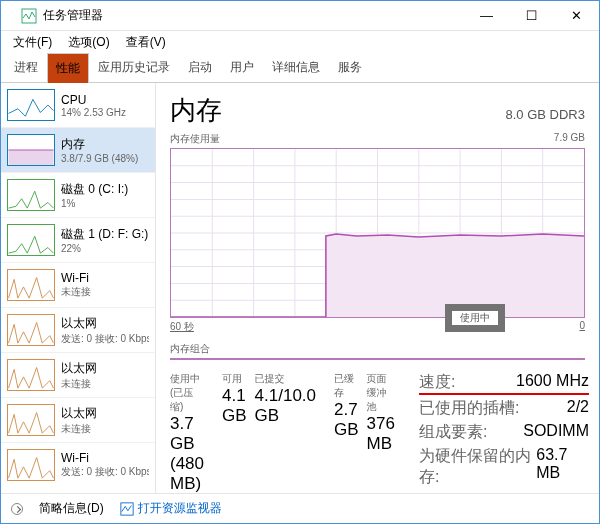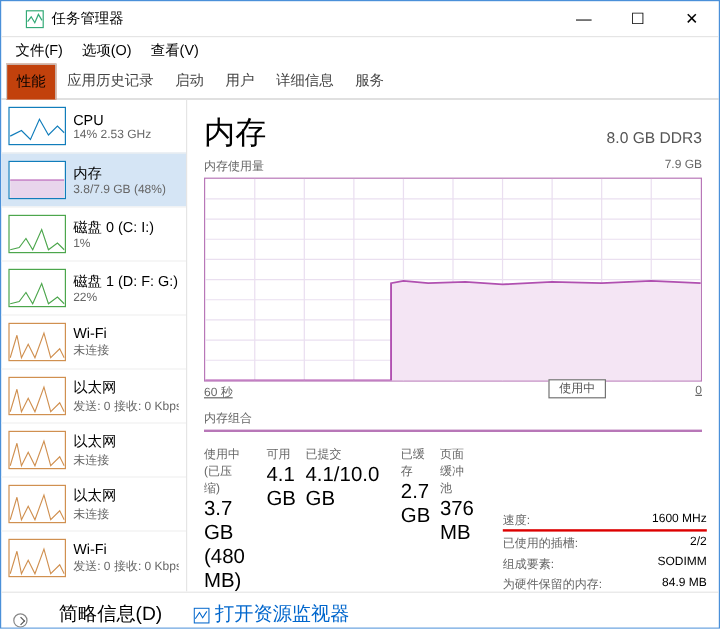--- a/index.html
+++ b/index.html
@@ -28,36 +28,36 @@
 .side-title { font-size: 12px; color: #000; white-space:nowrap; }
 .side-sub { font-size: 10px; color: #666; white-space:nowrap; }
 .main { flex: 1; padding: 10px 14px 6px 14px; display: flex; flex-direction: column; overflow:hidden; }
 .main-header { display: flex; justify-content: space-between; align-items: baseline; }
 .main-title { font-size: 26px; font-weight: 300; }
 .main-spec { font-size: 13px; color: #555; }
 .chart-label { font-size: 10px; color: #666; margin-top: 4px; display:flex; justify-content:space-between; }
 .chart { height: 170px; border: 1px solid #b877b8; position: relative; margin-top: 2px; background:#fff; }
 .chart svg { width: 100%; height: 100%; display:block; }
 .chart-bottom { display: flex; justify-content: space-between; font-size: 10px; color: #666; margin-top: 2px; }
-.use-label-center { position:absolute; right: 80px; bottom: 2px; font-size:10px; color:#555; border:1px solid #737373; padding:0 8px; background:#fff; }
+.use-label-center { position:absolute; right: 80px; bottom: 2px; font-size:10px; color:#555; border:7px solid #737373; padding:0 8px; background:#fff; }
 .comp-label { font-size: 10px; color: #666; margin-top: 8px; }
 .comp-chart { height: 28px; border: 1px solid #b877b8; margin-top: 2px; display:flex; }
 .comp-seg { border-right: 1px solid #b877b8; }
 .comp-seg.used { background: #f4e5f4; width: 50%; }
 .comp-seg.mid { width: 3%; background:#fff; }
 .stats { display: flex; margin-top: 12px; gap: 24px; }
 .st-row { display:flex; flex-direction:column; }
 .st-lbl { font-size: 10px; color: #666; }
 .st-val { font-size: 17px; color: #000; font-weight:400; }
-.kv-col { display:flex; flex-direction:column; gap: 3px; font-size:10px; min-width:170px;justify-content:flex-end; }
+.kv-col { display:flex; flex-direction:column; gap: 3px; font-size:16px; min-width:170px; }
 .kv-row { display:flex; justify-content:space-between; }
 .kv-row .k { color:#666; }
 .kv-row .v { color:#000; }
 .redline { border-bottom: 2px solid #d00; }
-.footer { height: 30px; border-top: 1px solid #e5e5e5; display: flex; align-items: flex-end; padding: 0 10px; gap: 26px; font-size: 16px; }
+.footer { height: 30px; border-top: 1px solid #e5e5e5; display: flex; align-items: center; padding: 0 10px; gap: 16px; font-size: 12px; }
 .linkish { color: #0066cc; display:flex; align-items:center; gap:4px; }
 .darrow { display:inline-block; width:12px; height:12px; border:1px solid #888; border-radius:50%; position:relative; }
 .darrow::after { content:""; position:absolute; left:3px; top:3px; width:4px; height:4px; border-right:1px solid #555; border-bottom:1px solid #555; transform:rotate(-45deg); }
 .stats-left { display:flex; flex-direction:row; gap:8px; }
 .sl-row { display:flex; gap:18px; }
 </style>
 </head>
 <body>
 
 <div class="window">
@@ -76,20 +76,21 @@
     </div>
   </div>
 
   <div class="menubar">
     <span class="menuitem">文件(F)</span>
     <span class="menuitem">选项(O)</span>
     <span class="menuitem">查看(V)</span>
   </div>
 
   <div class="tabs" id="tabbar">
+      <div class="tab">进程</div>
       <div class="tab active">性能</div>
       <div class="tab">应用历史记录</div>
       <div class="tab">启动</div>
       <div class="tab">用户</div>
       <div class="tab">详细信息</div>
       <div class="tab">服务</div>
     </div>
 
   <div class="content">
     <div class="sidebar" id="sidebar">
@@ -263,21 +264,21 @@
           <div class="kv-row">
             <span class="k">已使用的插槽:</span>
             <span class="v">2/2</span>
           </div>
           <div class="kv-row">
             <span class="k">组成要素:</span>
             <span class="v">SODIMM</span>
           </div>
           <div class="kv-row">
             <span class="k">为硬件保留的内存:</span>
-            <span class="v">84.9 MB</span>
+            <span class="v">63.7 MB</span>
           </div>
         </div>
       </div>
     </div>
   </div>
 
   <div class="footer">
     <span class="darrow"></span>
     <span>简略信息(D)</span>
     <span class="linkish">

